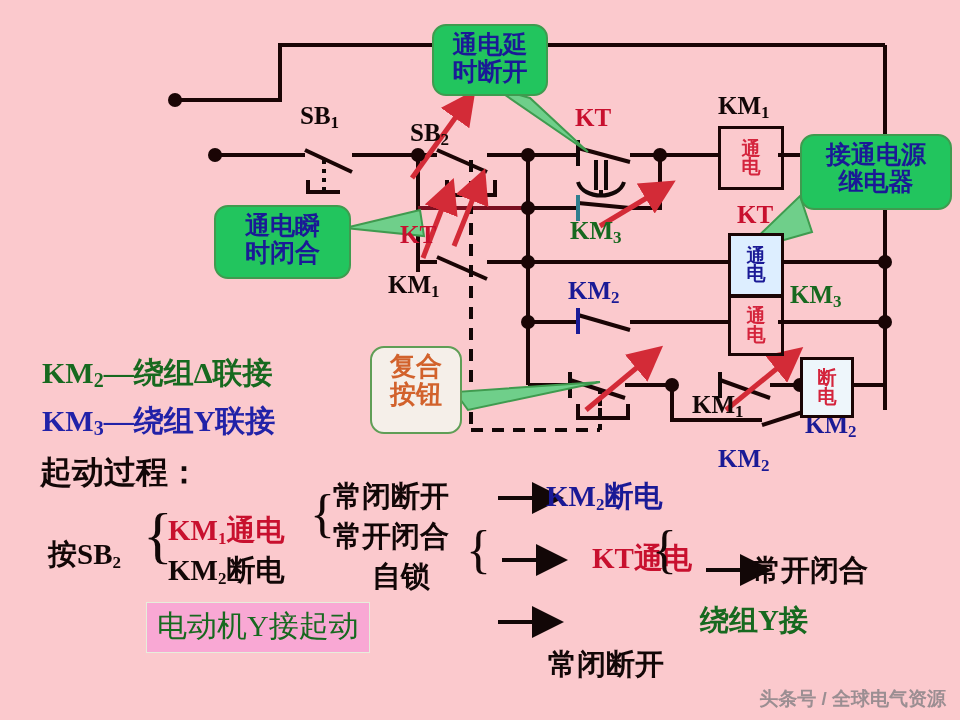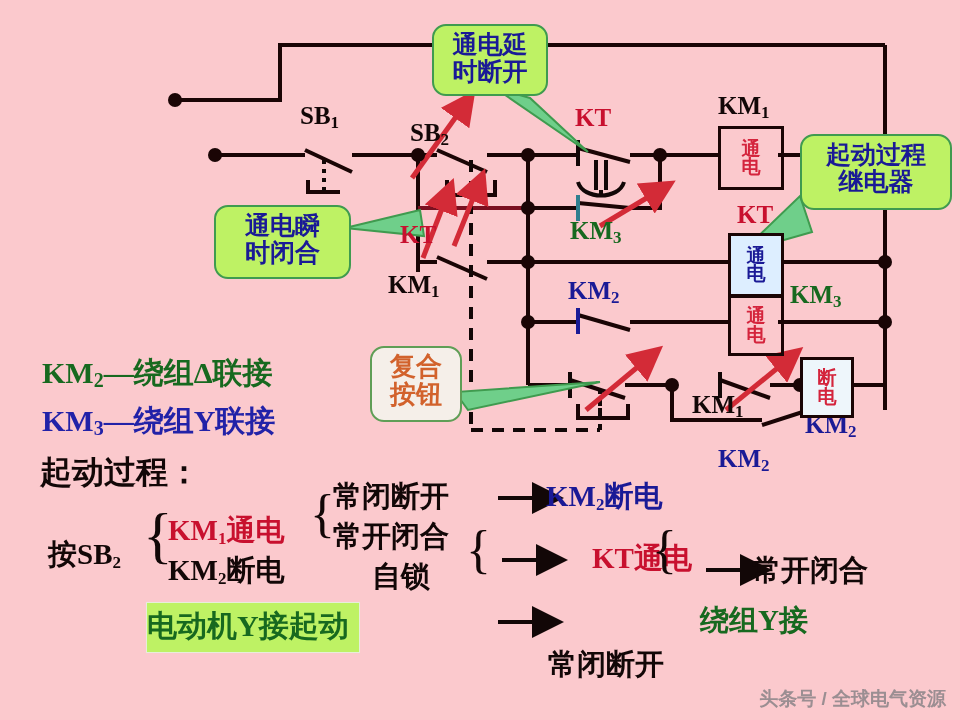--- a/index.html
+++ b/index.html
@@ -32,21 +32,21 @@
     font-size:19px;font-weight:bold;color:#d4243c;
     line-height:0.95;letter-spacing:0;
     background:transparent;
   }
   .coilbox.hl{background:#ddeeff;color:#1a1a96;}
   .coilbox span{display:block;}
 
   
   .callout{
     position:absolute;
-    background:#bef264;
+    background:#22c55e;
     border:2.5px solid #3f9b4f;
     border-radius:14px;
     color:#1a1a96;
     font-weight:bold;
     font-size:25px;
     line-height:1.08;
     text-align:center;
     padding:5px 7px;
     box-sizing:border-box;
   }
@@ -61,24 +61,24 @@
   .c-black{color:#120707;}
 
   .bigblack{font-size:32px;color:#120707;font-weight:bold;}
   .flow{font-size:29px;font-weight:bold;color:#120707;}
   .flowred{color:#c8102e;}
   .flowblue{color:#1a1a96;}
   .flowgreen{color:#17691f;}
 
   .greenbox{
     position:absolute;
-    background:#bef264;
+    background:#f9a8d4;
     color:#17691f;
-    font-weight:bold;font-size:30px;
-    padding:3px 10px 5px 0;
+    font-weight:normal;font-size:30px;
+    padding:3px 10px 5px 10px;
     border:1px solid #e7eedb;
   }
   .brace{font-size:62px;color:#120707;font-weight:normal;line-height:1;}
   .brace-sm{font-size:52px;color:#120707;line-height:1;}
   .watermark{
     position:absolute;right:14px;bottom:8px;
     color:#9b8e92;font-size:19px;font-weight:bold;
     font-family:"Liberation Sans",sans-serif;
   }
 </style>
@@ -289,24 +289,24 @@
 
   <div class="callout" style="left:432px;top:24px;width:116px;height:72px;">
     <div>通电延</div>
     <div>时断开</div>
   </div>
   <div class="callout" style="left:214px;top:205px;width:137px;height:74px;">
     <div>通电瞬</div>
     <div>时闭合</div>
   </div>
   <div class="callout" style="left:800px;top:134px;width:152px;height:76px;">
-    <div>起动过程</div>
+    <div>接通电源</div>
     <div>继电器</div>
   </div>
-  <div class="callout pale" style="left:370px;top:346px;width:92px;height:76px;">
+  <div class="callout pale" style="left:370px;top:346px;width:92px;height:88px;">
     <div>复合</div>
     <div>按钮</div>
   </div>
 
   <div class="txt legend c-green" style="left:42px;top:358px;">
     <span>KM</span><span class="sub">2</span><span>—绕组Δ联接</span>
   </div>
   <div class="txt legend c-blue" style="left:42px;top:406px;">
     <span>KM</span><span class="sub">3</span><span>—绕组Y联接</span>
   </div>

